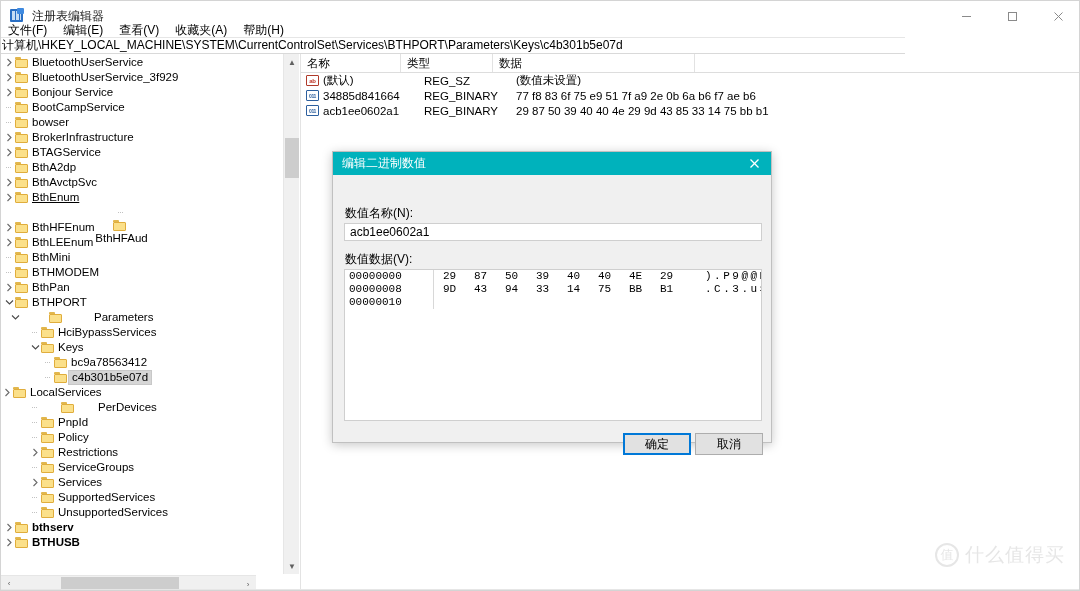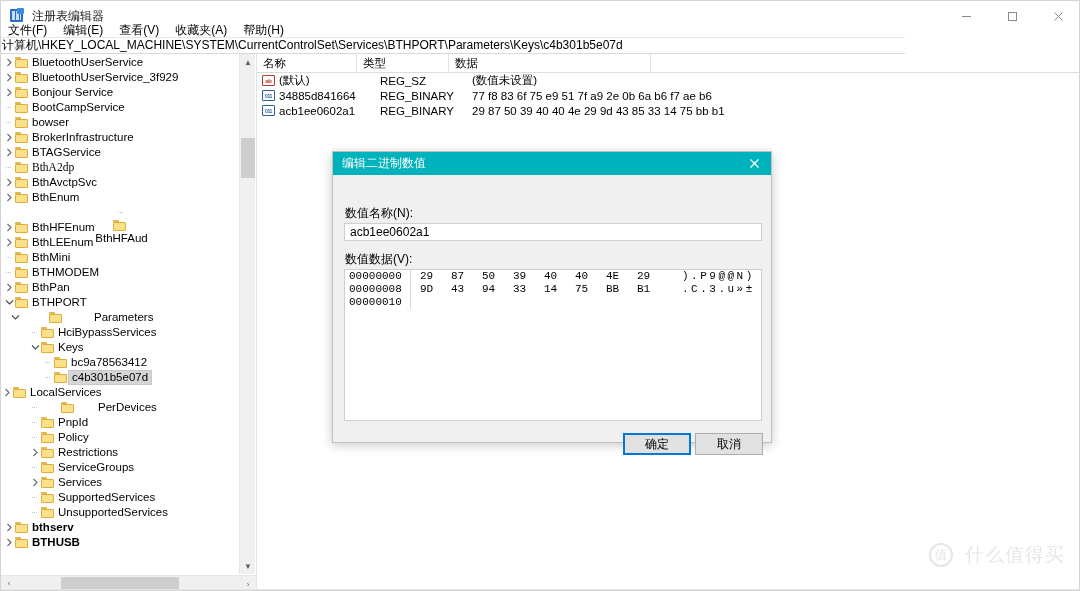--- a/index.html
+++ b/index.html
@@ -101,21 +101,21 @@
   
   .panes {
     position: absolute; top: 53px; left: 0;
     width: 1080px; height: 538px;
     display: flex;
   }
 
   
   .treepane {
     position: relative;
-    width: 256px; height: 538px;
+    width: 300px; height: 538px;
     background: #ffffff;
     border-right: 1px solid #e3e3e3;
     overflow: hidden;
   }
   .treeview {
     position: absolute; top: 0; left: 0;
     width: 239px; height: 520px;
     overflow: hidden;
     padding-top: 1px;
   }
@@ -304,21 +304,21 @@
   }
   .hexrow {
     display: flex;
     font-family: "Liberation Mono", "DejaVu Sans Mono", monospace;
     font-size: 11px;
     color: #000000;
     height: 13px; line-height: 13px;
     white-space: pre;
   }
   .hexoff {
-    width: 66px; padding-left: 4px;
+    width: 89px; padding-left: 4px;
     flex: none;
     border-right: 1px solid #d8d8d8;
   }
   .hexbytes {
     display: flex; flex: none;
     padding-left: 9px;
   }
   .hexbytes span { width: 31px; display: inline-block; }
   .hexascii {
     padding-left: 14px;
@@ -352,21 +352,20 @@
     width: 24px; height: 24px;
     border-radius: 50%;
     border: 2px solid #dedede;
     display: flex; align-items: center; justify-content: center;
     font-size: 13px; color: #dedede;
     margin-right: 6px;
   }
   .wm-text {
     font-size: 19px; color: #dedede;
     letter-spacing: 1px;
-    margin-left: 6px;
   }
 
   
   .statusstrip {
     position: absolute; bottom: 0; left: 0;
     width: 1080px; height: 1px;
     background: #e6e6e6;
   }
 </style>
 </head>
@@ -494,21 +493,21 @@
               <svg width="7" height="9" viewBox="0 0 7 9">
                 <path d="M1.5 1 L5 4.5 L1.5 8" fill="none" stroke="#6a6a6a" stroke-width="1.1"></path>
               </svg>
             </div>
             <div class="tfolder">
               <div class="tab"></div>
               <div class="bod"></div>
             </div>
             <span class="tlabel">BTAGService</span>
           </div>
-          <div class="trow" style="padding-left: 2px; font-family: Liberation Serif, serif;">
+          <div class="trow" style="padding-left: 2px;">
             <div class="twist">
               <svg width="9" height="9" viewBox="0 0 9 9">
                 <line x1="1" y1="4.5" x2="7" y2="4.5" stroke="#c2c2c2" stroke-width="1" stroke-dasharray="1 1"></line>
               </svg>
             </div>
             <div class="tfolder">
               <div class="tab"></div>
               <div class="bod"></div>
             </div>
             <span class="tlabel">BthA2dp</span>
@@ -518,21 +517,21 @@
               <svg width="7" height="9" viewBox="0 0 7 9">
                 <path d="M1.5 1 L5 4.5 L1.5 8" fill="none" stroke="#6a6a6a" stroke-width="1.1"></path>
               </svg>
             </div>
             <div class="tfolder">
               <div class="tab"></div>
               <div class="bod"></div>
             </div>
             <span class="tlabel">BthAvctpSvc</span>
           </div>
-          <div class="trow" style="padding-left: 2px;">
+          <div class="trow" style="padding-left: 2px; text-decoration: underline;">
             <div class="twist">
               <svg width="7" height="9" viewBox="0 0 7 9">
                 <path d="M1.5 1 L5 4.5 L1.5 8" fill="none" stroke="#6a6a6a" stroke-width="1.1"></path>
               </svg>
             </div>
             <div class="tfolder">
               <div class="tab"></div>
               <div class="bod"></div>
             </div>
             <span class="tlabel">BthEnum</span>

